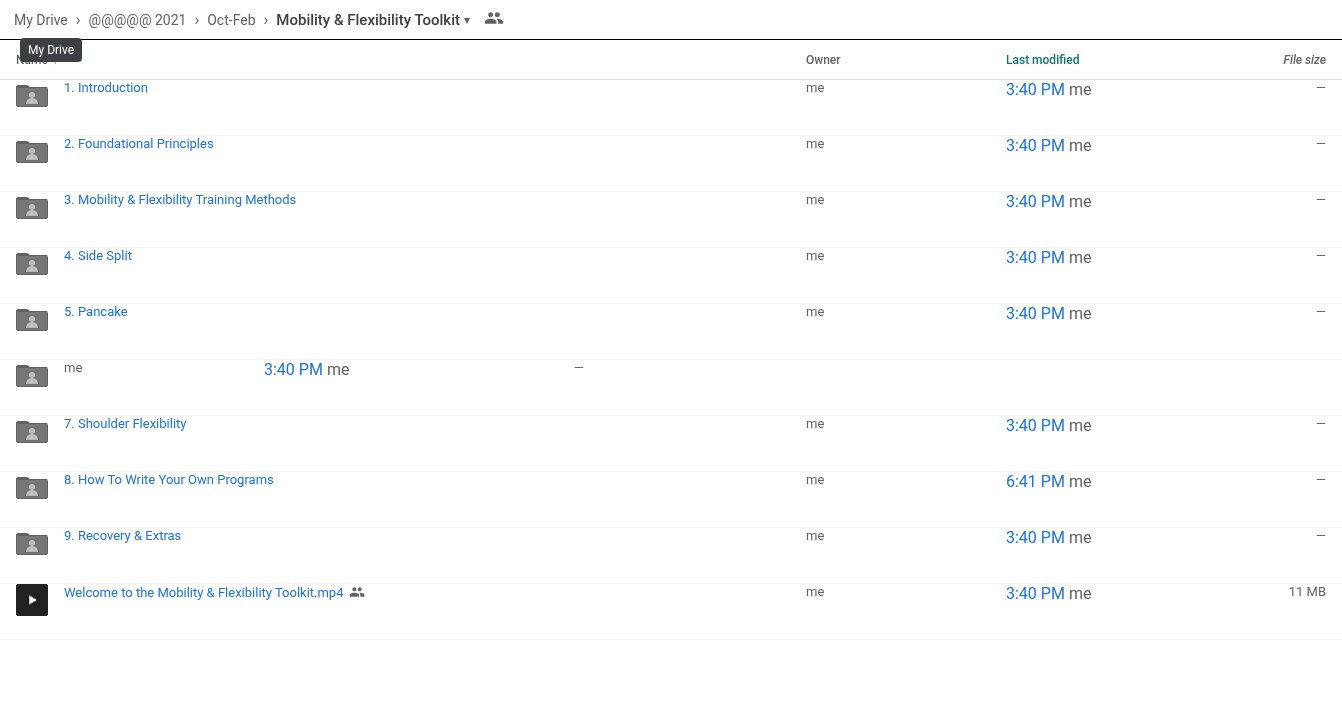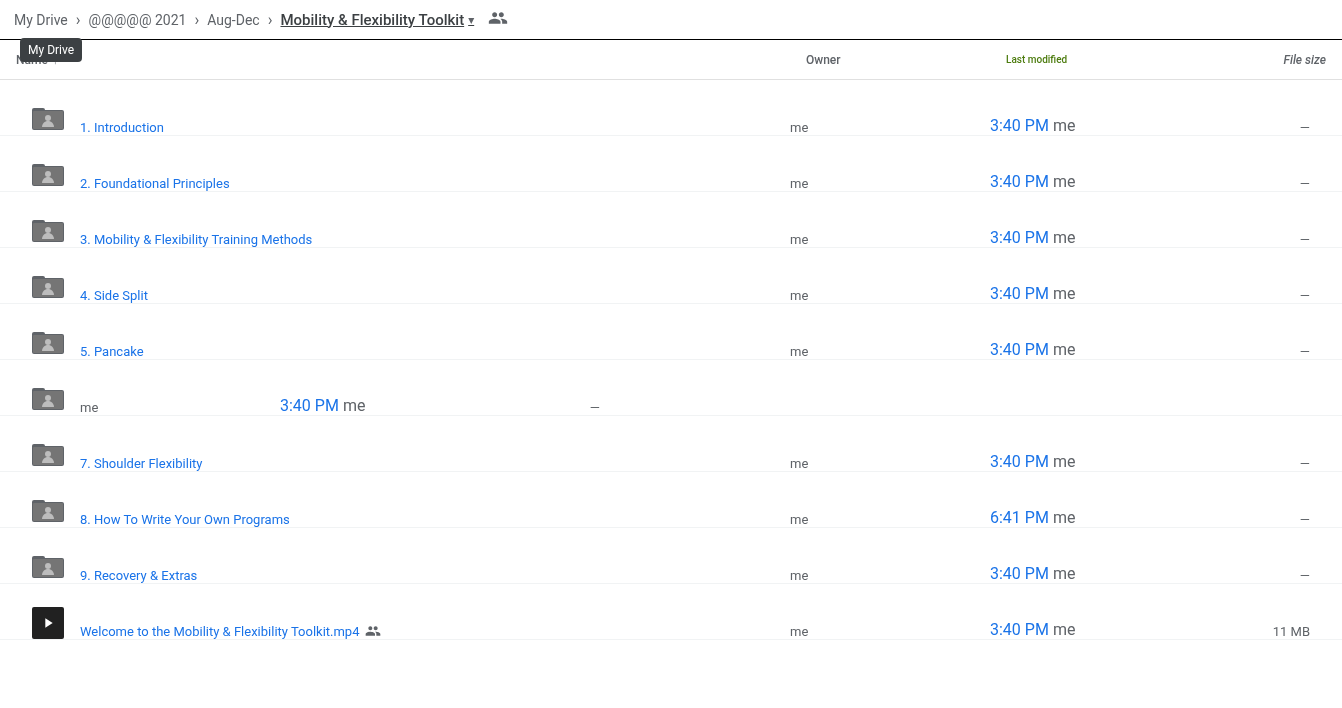--- a/index.html
+++ b/index.html
@@ -51,21 +51,20 @@
 
     .breadcrumb-last {
       display: flex;
       align-items: center;
       color: #3c4043;
       font-size: 15px;
       font-weight: 500;
       padding: 4px 6px;
       border-radius: 4px;
       cursor: pointer;
-      text-decoration: underline;
     }
 
     .dropdown-arrow {
       margin-left: 4px;
       font-size: 12px;
       color: #5f6368;
     }
 
     .shared-icon {
       margin-left: 8px;
@@ -115,40 +114,40 @@
 
     .col-owner {
       width: 200px;
       color: #5f6368;
       font-size: 12px;
       font-weight: 500;
     }
 
     .col-modified {
       width: 220px;
-      color: #4d7c0f;
-      font-size: 10px;
+      color: #0f766e;
+      font-size: 12px;
       font-weight: 500;
     }
 
     .col-size {
       width: 100px;
       text-align: right;
       color: #5f6368;
       font-size: 12px;
       font-weight: 500;
       font-style: italic;
     }
 
     
     .file-row {
       display: flex;
-      align-items: flex-end;
+      align-items: flex-start;
       height: 56px;
-      padding: 0 32px;
+      padding: 0 16px;
       border-bottom: 1px solid #f1f3f4;
       cursor: pointer;
     }
 
     .file-icon-cell {
       width: 48px;
       display: flex;
       align-items: center;
       justify-content: flex-start;
     }
@@ -230,21 +229,21 @@
     }
   </style>
 </head>
 <body>
 
 <div class="breadcrumb-bar">
   <span class="breadcrumb-item first">My Drive</span>
   <span class="breadcrumb-separator">›</span>
   <span class="breadcrumb-item">@@@@@  2021</span>
   <span class="breadcrumb-separator">›</span>
-  <span class="breadcrumb-item">Aug-Dec</span>
+  <span class="breadcrumb-item">Oct-Feb</span>
   <span class="breadcrumb-separator">›</span>
   <span class="breadcrumb-last">
     <span>Mobility &amp; Flexibility Toolkit</span>
     <span class="dropdown-arrow">▾</span>
   </span>
   <span class="shared-icon">
     <svg width="20" height="20" viewBox="0 0 24 24" fill="#5f6368">
       <path d="M16 11c1.66 0 2.99-1.34 2.99-3S17.66 5 16 5c-1.66 0-3 1.34-3 3s1.34 3 3 3zm-8 0c1.66 0 2.99-1.34 2.99-3S9.66 5 8 5C6.34 5 5 6.34 5 8s1.34 3 3 3zm0 2c-2.33 0-7 1.17-7 3.5V19h14v-2.5c0-2.33-4.67-3.5-7-3.5zm8 0c-.29 0-.62.02-.97.05 1.16.84 1.97 1.97 1.97 3.45V19h6v-2.5c0-2.33-4.67-3.5-7-3.5z"></path>
     </svg>
   </span>

